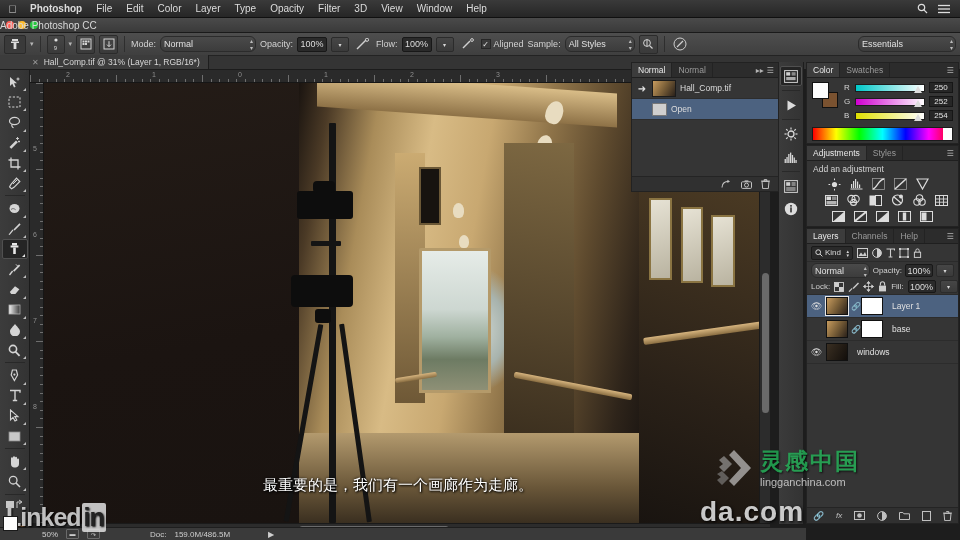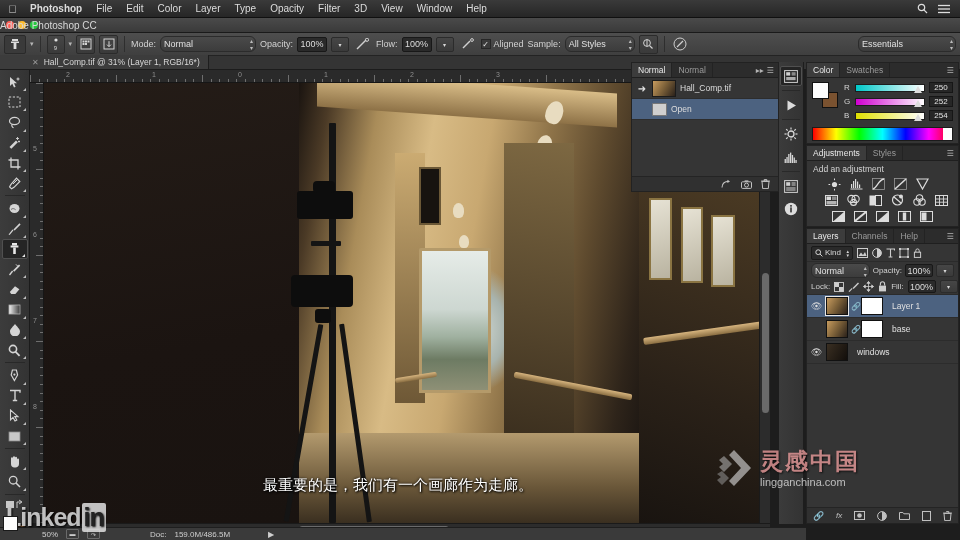--- a/index.html
+++ b/index.html
@@ -253,21 +253,21 @@
                  display: flex; align-items: center; justify-content: space-around; color: #c0c0c0; font-size: 9px; }
 
   
   #sub-cn { position: absolute; left: 0; top: 476px; width: 796px; text-align: center;
             font-size: 15px; color: #fff; text-shadow: 0 0 3px #000, 1px 1px 2px #000; }
   #sub-en { position: absolute; left: 0; top: 498px; width: 960px; text-align: center;
             font-size: 18px; color: #fff; text-shadow: 0 0 3px #000, 1px 1px 2px #000; }
   #wm-lc { position: absolute; left: 712px; top: 446px; display: flex; align-items: center;
            gap: 6px; opacity: .72; }
   #wm-lc .mark { width: 42px; height: 42px; }
-  #wm-lc .txt-cn { color: #fca5a5; font-size: 23px; font-weight: bold; letter-spacing: 2px;
+  #wm-lc .txt-cn { color: #22c55e; font-size: 23px; font-weight: bold; letter-spacing: 2px;
                    text-shadow: 1px 1px 2px #000; text-align: center; }
   #wm-lc .txt-en { color: #f0f0f0; font-size: 13px; font-weight: bold; margin-top: -3px; }
   #wm-lc .txt-en span { font-weight: normal; font-size: 11px; }
   #wm-big { position: absolute; left: 700px; top: 496px; color: rgba(235,235,235,.85);
             font-size: 28px; font-weight: bold; letter-spacing: 1px; text-shadow: 1px 1px 3px #000; }
   #wm-li { position: absolute; left: 6px; top: 503px; display: flex; align-items: center;
            color: rgba(225,225,225,.85); font-size: 25px; font-weight: bold; letter-spacing: -1px;
            text-shadow: 1px 1px 2px #000; }
   #wm-li .box { background: rgba(225,225,225,.85); color: #222; padding: 0 2px;
                 border-radius: 2px; margin-left: 1px; }
@@ -1234,19 +1234,20 @@
           <path d="M22 3 L39 21 L22 39 L17 34 L29 21 L17 8 Z" fill="#cfcfcf" opacity=".9"></path>
           <path d="M12 9 L20 17 L12 25 L7 20 L11 17 L7 13 Z" fill="#a8a8a8" opacity=".85"></path>
           <path d="M10 24 L17 31 L10 38 L5 33 L9 30 L5 27 Z" fill="#8f8f8f" opacity=".8"></path>
         </svg>
     </span>
     <span>
       <div class="txt-cn">灵感中国</div>
       <div class="txt-en"><span>lingganchina</span><span>.com</span></div>
     </span>
   </div>
+  <div id="wm-big">da.com</div>
 
   <div id="wm-li">
     <span>Linked</span>
     <span class="box">in</span>
   </div>
 
 </div>
 
 </body></html>

